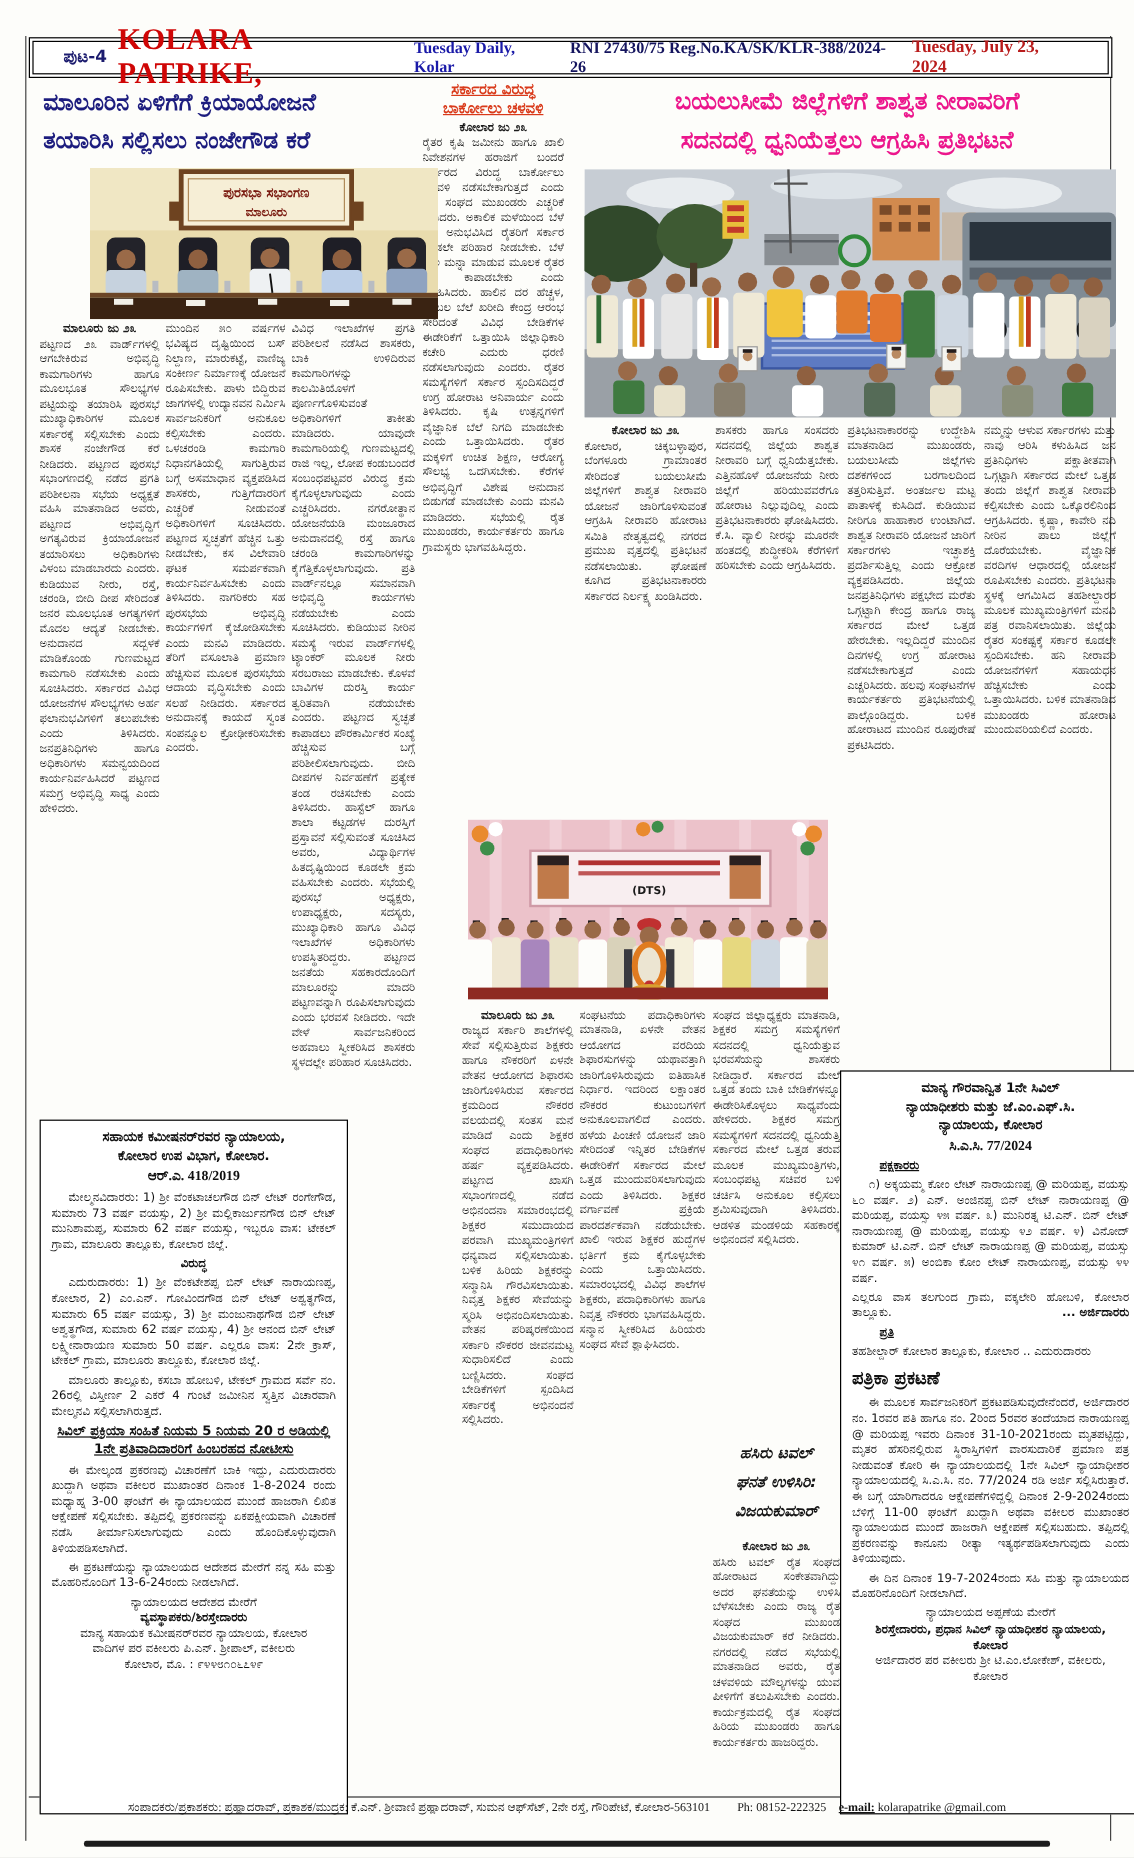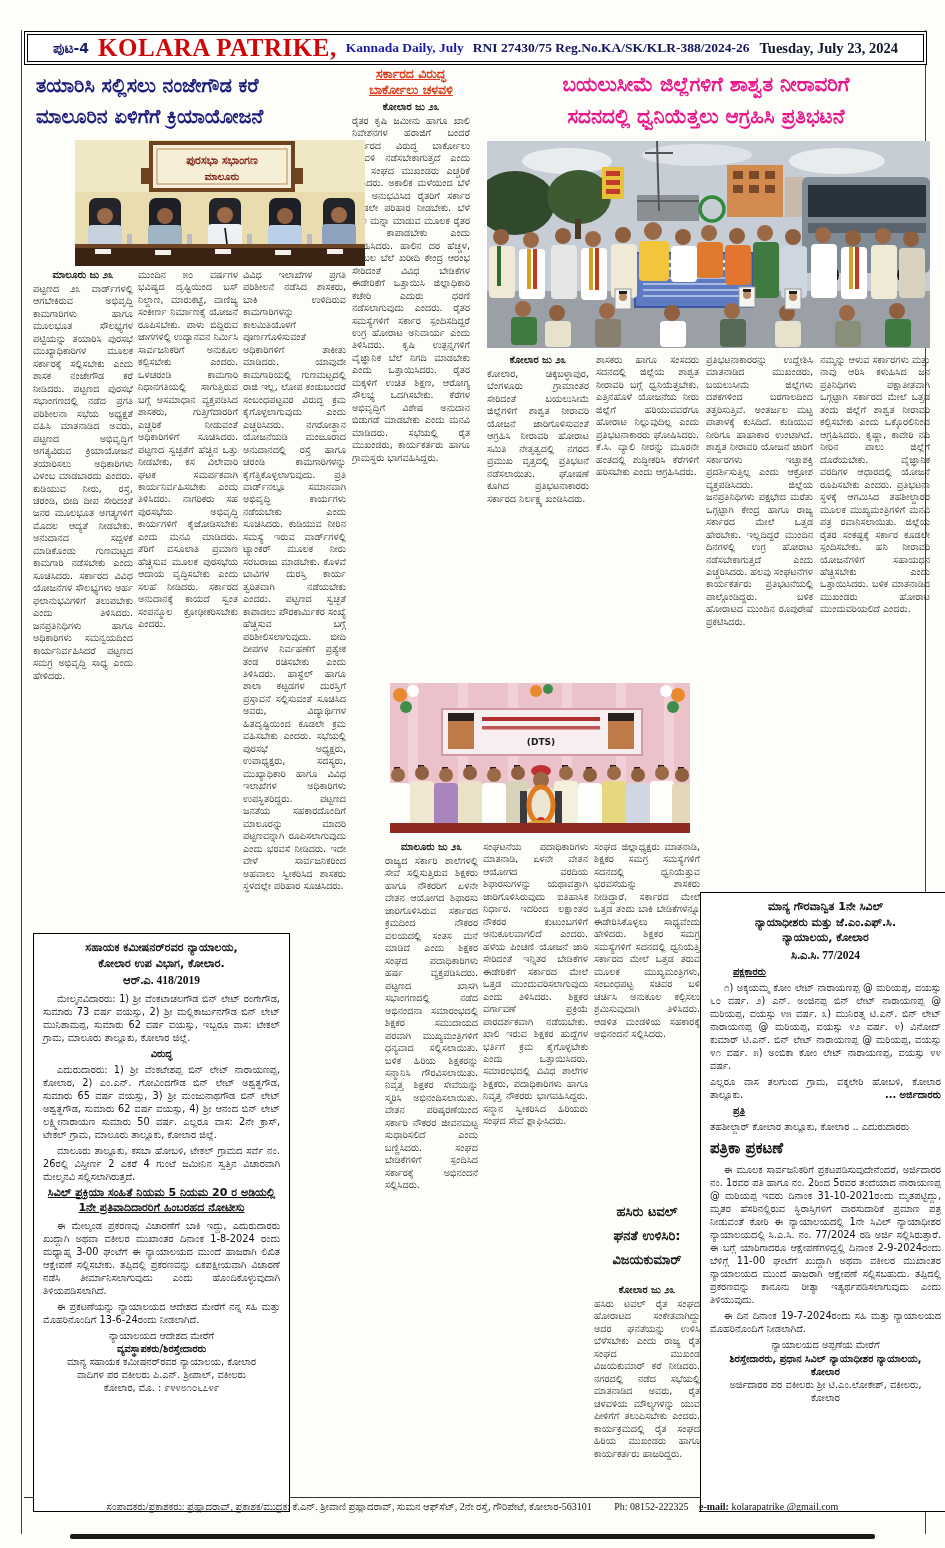--- a/index.html
+++ b/index.html
@@ -9,28 +9,28 @@
   
   .vline{position:absolute;top:30px;bottom:14px;width:1px;background:#444;}
   .hline{position:absolute;left:24px;right:24px;height:1px;background:#333;}
   
   .masthead{position:absolute;left:24px;top:31px;width:897px;border:1px solid #000;padding:2px;background:#fff;}
   .masthead-in{border:1.6px solid #000;display:flex;align-items:center;gap:9px;padding:2px 25px;height:22px;}
   .mh-pg{color:#1b1b6e;font-weight:bold;font-size:14px;}
   .mh-brand{color:#cf0606;font-weight:bold;font-size:25px;font-family:"Liberation Serif",serif;letter-spacing:.5px;}
   .mh-tag{color:#1a1aa8;font-weight:bold;font-size:13.5px;font-family:"Liberation Serif",serif;}
   .mh-reg{color:#14145e;font-weight:bold;font-size:13.5px;font-family:"Liberation Serif",serif;}
-  .mh-date{color:#0f172a;font-weight:bold;font-size:14.5px;font-family:"Liberation Serif",serif;margin-left:auto;}
+  .mh-date{color:#b91c1c;font-weight:bold;font-size:14.5px;font-family:"Liberation Serif",serif;margin-left:auto;}
   
   .hl{font-weight:bold;white-space:nowrap;}
   .hl-navy{color:#1c1c7e;font-size:19.5px;line-height:31px;}
   .hl-pink{color:#ec168c;font-size:20px;line-height:32px;text-align:center;}
   .hl-maroon{color:#7e1414;font-size:18.5px;line-height:30px;text-align:center;}
   .hl-red-sm{color:#d93a1a;font-size:12.5px;line-height:16px;text-align:center;font-weight:bold;white-space:nowrap;}
-  .subhead{color:#141414;font-size:13px;line-height:24px;text-align:center;font-weight:bold;}
+  .subhead{color:#141414;font-size:13px;line-height:24px;text-align:center;font-weight:bold;font-style:italic;}
   
   .col{font-size:9.6px;line-height:1.3;text-align:justify;overflow:hidden;color:#1c1c1c;}
   .dl{font-weight:bold;text-align:center;font-size:9.8px;margin-bottom:2px;}
   
   .legal{border:1.6px solid #000;background:#fff;padding:6px 9px;font-size:9.8px;line-height:1.33;color:#101010;overflow:hidden;}
   .legal .c{text-align:center;}
   .legal .b{font-weight:bold;}
   .legal .u{text-decoration:underline;margin-left:23px;}
   .legal .big{font-size:15px;font-weight:bold;margin:6px 0 4px 0;}
   .legal p{margin:3px 0;text-align:justify;}
@@ -51,29 +51,29 @@
 
   <div class="vline" style="left:21px;"></div>
   <div class="vline" style="left:925px;"></div>
   <div class="hline" style="top:1497px;"></div>
   <div class="botbar"></div>
 
   <header class="masthead">
     <div class="masthead-in">
       <span class="mh-pg">ಪುಟ-4</span>
       <span class="mh-brand">KOLARA PATRIKE,</span>
-      <span class="mh-tag">Kannada Daily, July</span>
+      <span class="mh-tag">Tuesday Daily, Kolar</span>
       <span class="mh-reg">RNI 27430/75 Reg.No.KA/SK/KLR-388/2024-26</span>
       <span class="mh-date">Tuesday, July 23, 2024</span>
     </div>
   </header>
 
   <div class="abs hl hl-navy" style="left:36px;top:70px;width:312px;">
+    <div>ಮಾಲೂರಿನ ಏಳಿಗೆಗೆ ಕ್ರಿಯಾಯೋಜನೆ</div>
     <div>ತಯಾರಿಸಿ ಸಲ್ಲಿಸಲು ನಂಜೇಗೌಡ ಕರೆ</div>
-    <div>ಮಾಲೂರಿನ ಏಳಿಗೆಗೆ ಕ್ರಿಯಾಯೋಜನೆ</div>
   </div>
 
   <div class="abs hl-red-sm" style="left:352px;top:66px;width:118px;text-decoration:underline;">
     <div>ಸರ್ಕಾರದ ವಿರುದ್ಧ</div>
     <div>ಬಾರ್ಕೋಲು ಚಳವಳಿ</div>
   </div>
   <div class="abs" style="left:352px;top:101px;width:118px;">
     <div class="dl">ಕೋಲಾರ ಜು ೨೩</div>
     <div class="col" style="height:486px;">ರೈತರ ಕೃಷಿ ಜಮೀನು ಹಾಗೂ ಖಾಲಿ ನಿವೇಶನಗಳ ಹರಾಜಿಗೆ ಬಂದರೆ ಸರ್ಕಾರದ ವಿರುದ್ಧ ಬಾರ್ಕೋಲು ಚಳವಳಿ ನಡೆಸಬೇಕಾಗುತ್ತದೆ ಎಂದು ರೈತ ಸಂಘದ ಮುಖಂಡರು ಎಚ್ಚರಿಕೆ ನೀಡಿದರು. ಅಕಾಲಿಕ ಮಳೆಯಿಂದ ಬೆಳೆ ನಷ್ಟ ಅನುಭವಿಸಿದ ರೈತರಿಗೆ ಸರ್ಕಾರ ಕೂಡಲೇ ಪರಿಹಾರ ನೀಡಬೇಕು. ಬೆಳೆ ಸಾಲ ಮನ್ನಾ ಮಾಡುವ ಮೂಲಕ ರೈತರ ಹಿತ ಕಾಪಾಡಬೇಕು ಎಂದು ಆಗ್ರಹಿಸಿದರು. ಹಾಲಿನ ದರ ಹೆಚ್ಚಳ, ಬೆಂಬಲ ಬೆಲೆ ಖರೀದಿ ಕೇಂದ್ರ ಆರಂಭ ಸೇರಿದಂತೆ ವಿವಿಧ ಬೇಡಿಕೆಗಳ ಈಡೇರಿಕೆಗೆ ಒತ್ತಾಯಿಸಿ ಜಿಲ್ಲಾಧಿಕಾರಿ ಕಚೇರಿ ಎದುರು ಧರಣಿ ನಡೆಸಲಾಗುವುದು ಎಂದರು. ರೈತರ ಸಮಸ್ಯೆಗಳಿಗೆ ಸರ್ಕಾರ ಸ್ಪಂದಿಸದಿದ್ದರೆ ಉಗ್ರ ಹೋರಾಟ ಅನಿವಾರ್ಯ ಎಂದು ತಿಳಿಸಿದರು. ಕೃಷಿ ಉತ್ಪನ್ನಗಳಿಗೆ ವೈಜ್ಞಾನಿಕ ಬೆಲೆ ನಿಗದಿ ಮಾಡಬೇಕು ಎಂದು ಒತ್ತಾಯಿಸಿದರು. ರೈತರ ಮಕ್ಕಳಿಗೆ ಉಚಿತ ಶಿಕ್ಷಣ, ಆರೋಗ್ಯ ಸೌಲಭ್ಯ ಒದಗಿಸಬೇಕು. ಕೆರೆಗಳ ಅಭಿವೃದ್ಧಿಗೆ ವಿಶೇಷ ಅನುದಾನ ಬಿಡುಗಡೆ ಮಾಡಬೇಕು ಎಂದು ಮನವಿ ಮಾಡಿದರು. ಸಭೆಯಲ್ಲಿ ರೈತ ಮುಖಂಡರು, ಕಾರ್ಯಕರ್ತರು ಹಾಗೂ ಗ್ರಾಮಸ್ಥರು ಭಾಗವಹಿಸಿದ್ದರು.</div>
   </div>

